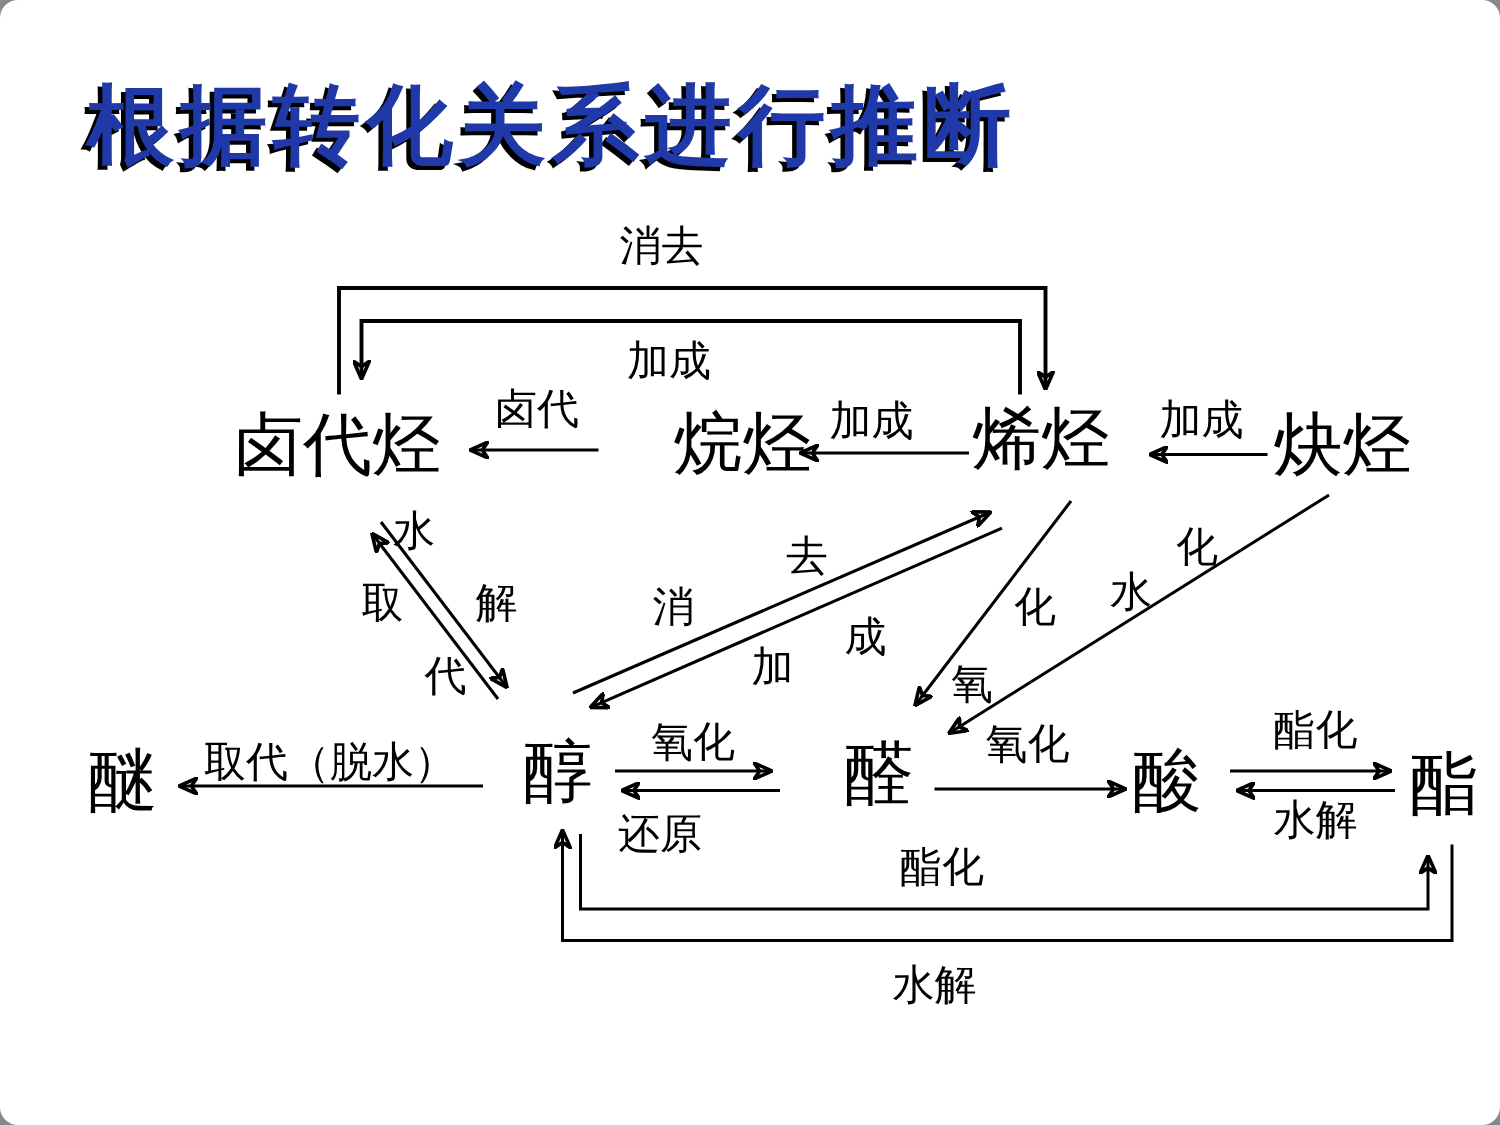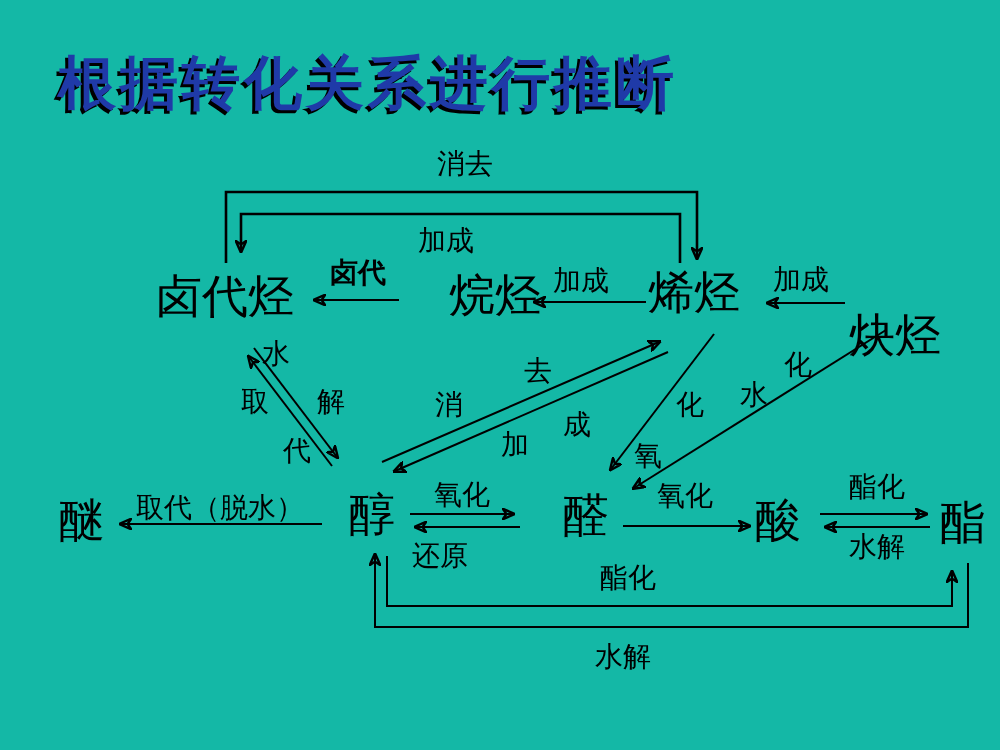--- a/index.html
+++ b/index.html
@@ -40,21 +40,21 @@
     position:absolute;
     transform:translate(-50%,-50%);
     font-size:28px;
     line-height:1;
     white-space:nowrap;
   }
 </style>
 </head>
 <body>
 
-<div class="slide" style="background: #14b8a6;">
+<div class="slide" style="background: #ffffff; border-radius: 12px;">
 
   <div class="slide-title" style="color: rgb(31, 58, 168); text-shadow: rgb(0, 0, 0) -3px 3px 0px;">根据转化关系进行推断</div>
 
   <svg class="diagram-svg" viewBox="0 0 1000 750" xmlns="http://www.w3.org/2000/svg">
     <defs>
       <marker id="arrowhead" viewBox="0 0 10 10" refX="8.5" refY="5" markerWidth="13" markerHeight="12" markerUnits="userSpaceOnUse" orient="auto">
         <path d="M0,0.6 L10,5 L0,9.4 L3,5 Z" fill="#000" stroke="none"></path>
       </marker>
     </defs>
 
@@ -92,29 +92,29 @@
 
     <path d="M387,556 L387,606 L952,606 L952,572" marker-end="url(#arrowhead)"></path>
 
     <path d="M968,563 L968,627 L375,627 L375,555" marker-end="url(#arrowhead)"></path>
   </svg>
 
   <div>
       <div class="node" style="left: 225px; top: 296px;">卤代烃</div>
       <div class="node" style="left: 479px; top: 295px; margin-left: 16px;">烷烃</div>
       <div class="node" style="left: 694px; top: 296px; font-family: Liberation Mono, monospace;">烯烃</div>
-      <div class="node" style="left: 895px; top: 296px; margin-top: 39px;">炔烃</div>
+      <div class="node" style="left: 895px; top: 296px;">炔烃</div>
       <div class="node" style="left: 82px; top: 520px;">醚</div>
       <div class="node" style="left: 372px; top: 514px;">醇</div>
       <div class="node" style="left: 586px; top: 515px;">醛</div>
       <div class="node" style="left: 778px; top: 520px;">酸</div>
       <div class="node" style="left: 963px; top: 522px;">酯</div>
-      <div class="elabel" style="left: 465px; top: 164px;">消去</div>
+      <div class="elabel" style="left: 441px; top: 164px;">消去</div>
       <div class="elabel" style="left: 446px; top: 241px;">加成</div>
-      <div class="elabel" style="left: 358px; top: 273px; font-weight: bold;">卤代</div>
+      <div class="elabel" style="left: 358px; top: 273px;">卤代</div>
       <div class="elabel" style="left: 581px; top: 281px;">加成</div>
       <div class="elabel" style="left: 801px; top: 280px;">加成</div>
       <div class="elabel" style="left: 276px; top: 354px;">水</div>
       <div class="elabel" style="left: 255px; top: 402px;">取</div>
       <div class="elabel" style="left: 331px; top: 402px;">解</div>
       <div class="elabel" style="left: 297px; top: 451px;">代</div>
       <div class="elabel" style="left: 449px; top: 405px;">消</div>
       <div class="elabel" style="left: 538px; top: 371px;">去</div>
       <div class="elabel" style="left: 515px; top: 445px;">加</div>
       <div class="elabel" style="left: 577px; top: 425px;">成</div>

